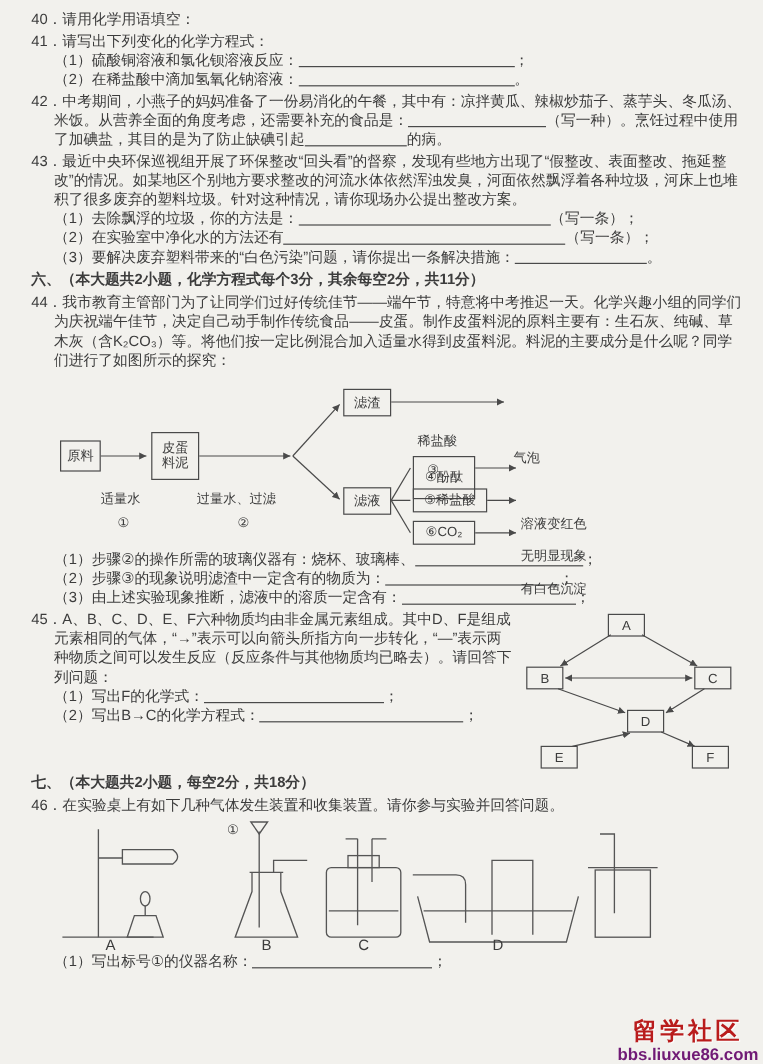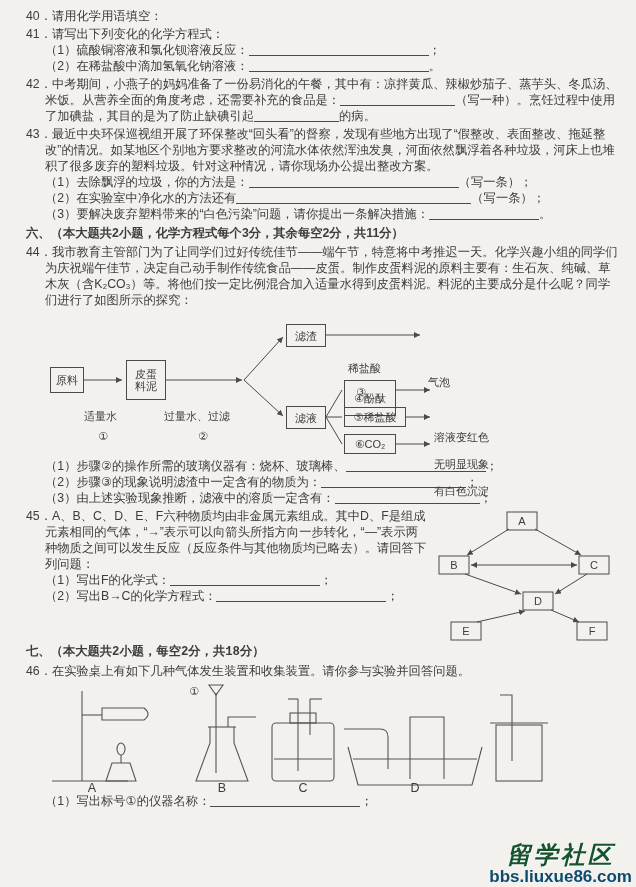--- a/index.html
+++ b/index.html
@@ -20,26 +20,26 @@
   .w145{width:145px}.w150{width:150px}.w170{width:170px}.w180{width:180px}
   .w210{width:210px}.w235{width:235px}
   .gap { display: inline-block; width: 34px; }
   
   .fc { position: relative; width: 525px; height: 142px; margin: 4px 0 4px 22px; font-size: 11px; line-height: 12px; }
   .fc svg { position: absolute; left: 0; top: 0; }
   .fc .bx { position: absolute; border: 1px solid #4a4a4a; display: flex; flex-direction: column; align-items: center; justify-content: center; text-align: center; }
   .fc .lb { position: absolute; white-space: nowrap; margin-top: 47px; }
   
   .rel45 { float: right; width: 185px; height: 132px; margin: 2px 0 2px 6px; }
-  .clearf { clear: right; font-family: Liberation Mono, monospace; }
+  .clearf { clear: right; }
   
   .apparatus { display: block; width: 545px; height: 112px; margin: 2px 0 0 18px; }
   .watermark { position: absolute; right: 4px; bottom: 2px; text-align: center; line-height: 1.02; font-weight: bold; }
-  .wm-name { font-size: 24px; color: #14532d; letter-spacing: 3px; text-shadow: 1px 1px 0 rgba(255,255,255,.8); font-style: italic; }
-  .wm-url { font-size: 17px; color: #0c4a6e; }
+  .wm-name { font-size: 20px; color: #b91c1c; letter-spacing: 3px; text-shadow: 1px 1px 0 rgba(255,255,255,.8); }
+  .wm-url { font-size: 14px; color: #701a75; }
 </style>
 </head>
 <body>
 
 <div class="page">
   <div class="content">
 
     <div class="q">
       <div>40．请用化学用语填空：</div>
     </div>

